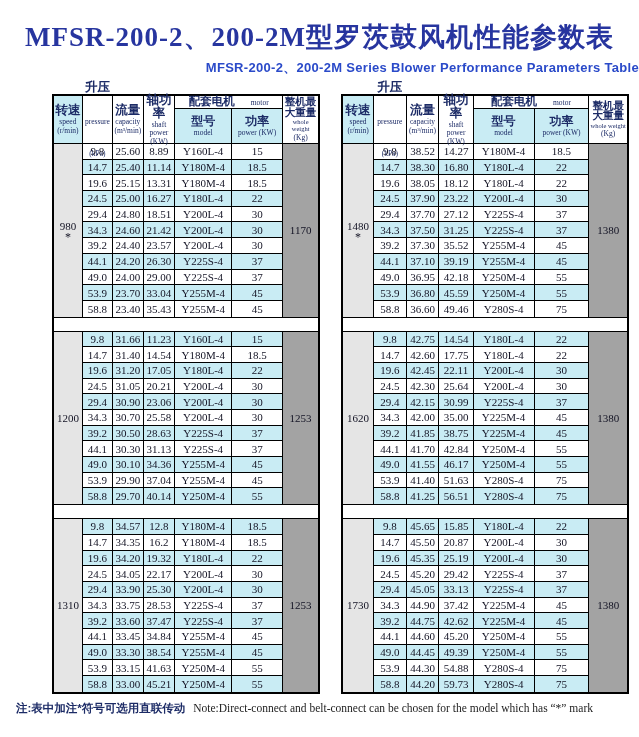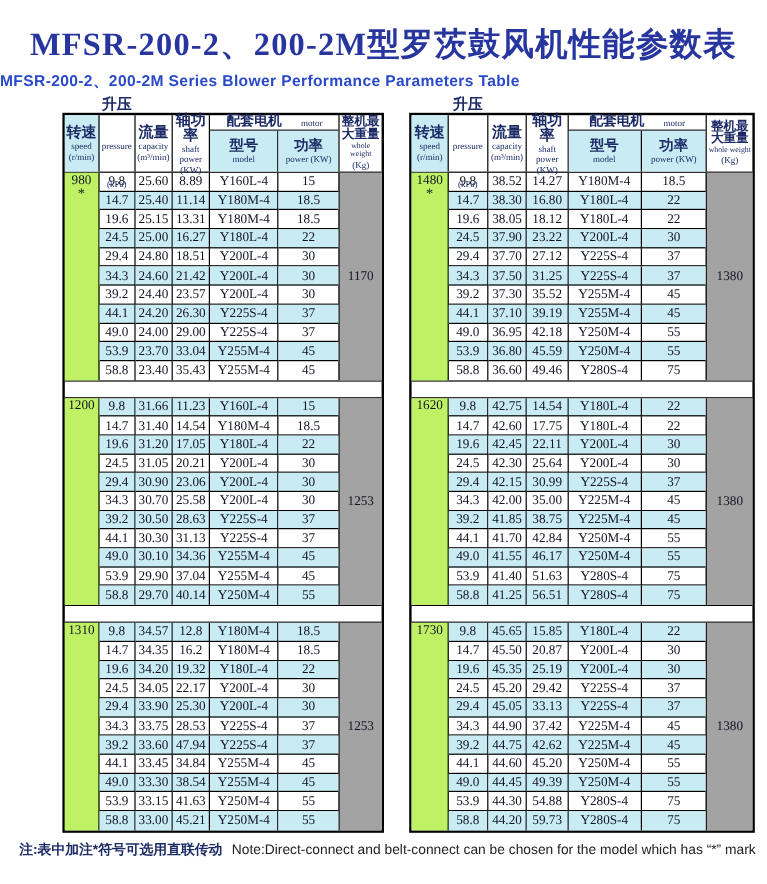--- a/index.html
+++ b/index.html
@@ -1,21 +1,21 @@
 <!DOCTYPE html>
 <html style="--accent: #c9ecf4; --title_blue: #27359f; --subtitle_blue: #2a4ac9; --header_text: #1c2b66; --note_text: #1c2b66; --border: #000000;"><head>
 <meta charset="utf-8">
 <style>
   html,body{margin:0;padding:0;background:#fff;}
   body{width:639px;height:737px;overflow:hidden;font-family:"Liberation Serif",serif;color:#131324;}
 
   .title{margin-top:19px;text-align:center;font-size:27px;font-weight:bold;
          color:var(--title_blue,#27359f);letter-spacing:1px;
          font-family:"Liberation Serif",serif;}
-  .subtitle{margin-top:4px;text-align:left;font-size:13px;font-weight:bold;
+  .subtitle{margin-top:4px;text-align:right;font-size:13px;font-weight:bold;
             color:var(--subtitle_blue,#2a4ac9);letter-spacing:.3px;
             font-family:"Liberation Sans",sans-serif;}
 
   .tables{display:flex;margin:17px 10px 0 16px;padding-left:36px;}
   .side-table{border:2px solid var(--border,#000);background:#fff;box-sizing:border-box;}
   .side-table.left{width:285px;}
   .side-table.right{width:306px;margin-left:21px;}
 
   
   .thead,.group{display:grid;
@@ -42,35 +42,35 @@
   .motor-label .hen{margin-top:0;}
   .col-model{grid-area:2/5/3/6;border-right:1px solid var(--border,#000);}
   .col-power{grid-area:2/6/3/7;}
   .col-weight{grid-area:1/7/3/8;border-left:1px solid var(--border,#000);}
 
   
   .group{grid-template-rows:repeat(11,15.7px);border-bottom:1.5px solid var(--border,#000);}
   .group.gap-top{margin-top:13px;border-top:1.5px solid var(--border,#000);}
   .group:last-child{border-bottom:none;}
   .speed-cell{grid-area:1/1/12/2;border-right:1px solid var(--border,#000);
-              display:flex;flex-direction:column;align-items:center;justify-content:flex-start;
-              font-size:11px;background:#bef264;}
+              display:flex;flex-direction:column;align-items:center;justify-content:center;
+              font-size:11px;background:#e5e5e5;}
   .weight-cell{grid-area:1/7/12/8;border-left:1px solid var(--border,#000);
                display:flex;align-items:center;justify-content:center;font-size:11px;background:#a3a3a3;}
   .star{font-size:12px;line-height:7px;margin-top:2px;}
   .cell{display:flex;align-items:center;justify-content:center;box-sizing:border-box;
         border-right:1px solid var(--border,#000);border-bottom:1px solid var(--border,#000);
         font-size:11px;}
   .cell.c-power{border-right:none;}
   .cell.row-last{border-bottom:none;text-align:right;}
   .cell.shade{background:var(--accent,#c9ecf4);}
 
   .note{margin:7px 0 0 16px;font-size:11.5px;white-space:nowrap;}
   .note-cn{font-family:"Liberation Sans",sans-serif;font-weight:bold;color:var(--note_text,#1c2b66);}
-  .note-en{font-family:Liberation Sans, sans-serif;color:#222;margin-left:5px;}
+  .note-en{font-family:Liberation Serif, serif;color:#222;margin-left:5px;}
 </style>
 </head>
 <body>
 
 <div class="title">MFSR-200-2、200-2M型罗茨鼓风机性能参数表</div>
 <div class="subtitle">MFSR-200-2、200-2M Series Blower Performance Parameters Table</div>
 
 <div class="tables">
   <div class="side-table left">
   <div class="thead">
@@ -266,21 +266,21 @@
         <div class="cell c-shaft shade">25.30</div>
         <div class="cell c-model shade">Y200L-4</div>
         <div class="cell c-power shade">30</div>
         <div class="cell c-press">34.3</div>
         <div class="cell c-cap">33.75</div>
         <div class="cell c-shaft">28.53</div>
         <div class="cell c-model">Y225S-4</div>
         <div class="cell c-power">37</div>
         <div class="cell c-press shade">39.2</div>
         <div class="cell c-cap shade">33.60</div>
-        <div class="cell c-shaft shade">47.94</div>
+        <div class="cell c-shaft shade">37.47</div>
         <div class="cell c-model shade">Y225S-4</div>
         <div class="cell c-power shade">37</div>
         <div class="cell c-press">44.1</div>
         <div class="cell c-cap">33.45</div>
         <div class="cell c-shaft">34.84</div>
         <div class="cell c-model">Y255M-4</div>
         <div class="cell c-power">45</div>
         <div class="cell c-press shade">49.0</div>
         <div class="cell c-cap shade">33.30</div>
         <div class="cell c-shaft shade">38.54</div>

